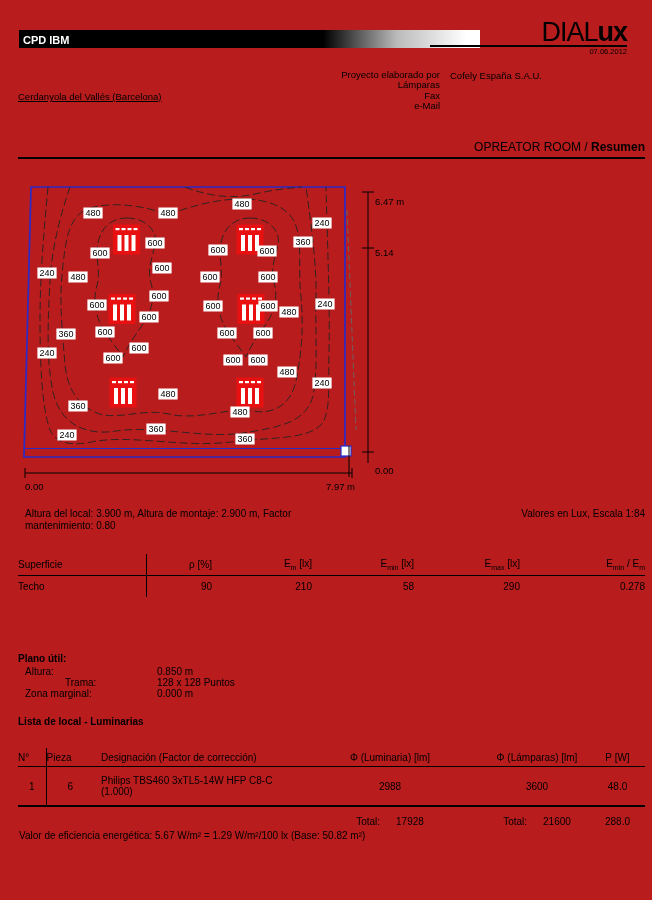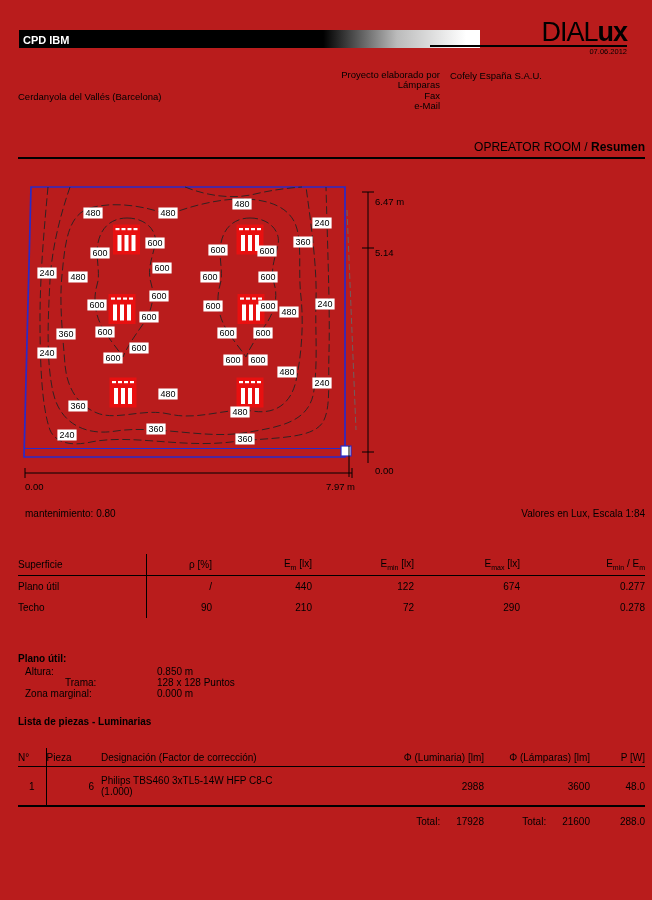--- a/index.html
+++ b/index.html
@@ -9,21 +9,21 @@
   
   #topbar{left:19px;top:30px;width:461px;height:18px;
           background:linear-gradient(to right,#000 0%,#000 66%,#bbb 82%,#fff 97%);}
   #topbar span{color:#fff;font-weight:bold;font-size:11px;line-height:18px;padding-left:4px;display:inline-block;}
   #logo{top:19px;right:25px;font-size:27px;letter-spacing:-1px;line-height:27px;}
   #logo .ux{font-weight:bold;}
   #logo-underline{top:45px;left:430px;width:197px;height:2px;background:#000;}
   #date{top:47px;right:25px;font-size:7.5px;}
   #info-labels{top:70px;left:240px;width:200px;text-align:right;font-size:9.5px;line-height:10.4px;}
   #company{top:70px;left:450px;font-size:9.5px;}
-  #location{top:91px;left:18px;font-size:9.5px;}
+  #location{top:91px;left:18px;font-size:9.5px;text-decoration:underline;}
   
   #title{top:140px;right:7px;font-size:12px;}
   #title .bold{font-weight:bold;}
   #title-underline{top:157px;left:18px;width:627px;height:2px;background:#000;}
   
   #diagram{left:0;top:180px;width:652px;height:320px;}
   
   #notes-left{top:508px;left:25px;width:340px;font-size:10px;line-height:12px;}
   #notes-right{top:508px;right:7px;font-size:10px;}
   
@@ -35,21 +35,21 @@
   #surfaces tr.alt td{background:var(--row-alt);}
   #surfaces tr.last td{border-bottom:1.5px solid #000;}
   sub{font-size:7px;}
   
   .blk-title{font-weight:bold;font-size:10px;}
   .kv-label{font-size:10px;text-align:right;}
   
   #lumtable{left:18px;top:748px;width:627px;border-collapse:collapse;table-layout:fixed;font-size:10px;}
   #lumtable th,#lumtable td{padding:0;font-weight:normal;white-space:nowrap;vertical-align:middle;}
   #lumtable th{height:18px;border-bottom:1px solid #000;text-align:left;}
-  #lumtable .num{text-align:right;}
+  #lumtable .num{text-align:center;}
   #lumtable .vline{border-right:1.5px solid #000;}
   #lumtable td{height:38px;}
   #lumtable tr.data td{border-bottom:2px solid #000;}
   #lumtable tr.totals td{height:20px;border:none;vertical-align:bottom;}
   #lumtable .desig{line-height:11.5px;}
   #lumtable .tlabel{margin-right:16px;}
   #footer-energy{left:19px;top:830px;font-size:10px;}
 </style>
 </head>
 <body>
@@ -231,20 +231,21 @@
       <text x="375" y="294" font-size="9.5" fill="#000" font-family="Liberation Sans, sans-serif">0.00</text>
       <path d="M 349,266 L 349,297" fill="none" stroke="#000" stroke-width="1"></path>
       <line x1="25" y1="293" x2="352" y2="293" stroke="#000" stroke-width="1"></line>
       <line x1="25" y1="288" x2="25" y2="298" stroke="#000" stroke-width="1"></line>
       <line x1="352" y1="288" x2="352" y2="298" stroke="#000" stroke-width="1"></line>
       <text x="25" y="310" font-size="9.5" fill="#000" font-family="Liberation Sans, sans-serif">0.00</text>
       <text x="355" y="310" font-size="9.5" text-anchor="end" fill="#000" font-family="Liberation Sans, sans-serif">7.97 m</text>
     </svg>
 
   <div id="notes-left" class="abs">
+    <div>Altura del local: 3.900 m, Altura de montaje: 2.900 m, Factor</div>
     <div>mantenimiento: 0.80</div>
   </div>
   <div id="notes-right" class="abs">Valores en Lux, Escala 1:84</div>
 
   <table id="surfaces" class="abs">
     <colgroup>
         <col style="width:128px">
         <col style="width:66px">
         <col style="width:100px">
         <col style="width:102px">
@@ -254,47 +255,39 @@
     <tbody>
         <tr>
       <th class="c1">Superficie</th>
       <th class="num">ρ [%]</th>
       <th class="num"><span>E</span><sub>m</sub><span> [lx]</span></th>
       <th class="num"><span>E</span><sub>min</sub><span> [lx]</span></th>
       <th class="num"><span>E</span><sub>max</sub><span> [lx]</span></th>
       <th class="num"><span>E</span><sub>min</sub><span> / E</span><sub>m</sub></th>
     </tr>
     <tr>
-      <td class="c1">Plano útil</td>
-      <td class="num">/</td>
-      <td class="num">440</td>
-      <td class="num">122</td>
-      <td class="num">674</td>
-      <td class="num">0.277</td>
-    </tr>
-    <tr>
       <td class="c1">Techo</td>
       <td class="num">90</td>
       <td class="num">210</td>
-      <td class="num">72</td>
+      <td class="num">58</td>
       <td class="num">290</td>
       <td class="num">0.278</td>
     </tr>
   </tbody>
     </table>
 
   <div class="abs blk-title" style="left:18px;top:653px;">Plano útil:</div>
   <div class="abs kv-label" style="left:25px;top:666px;">Altura:</div>
   <div class="abs kv-label" style="left:157px;top:666px;">0.850 m</div>
   <div class="abs kv-label" style="left:25px;top:677px;margin-left:40px;">Trama:</div>
   <div class="abs kv-label" style="left:157px;top:677px;">128 x 128 Puntos</div>
   <div class="abs kv-label" style="left:25px;top:688px;">Zona marginal:</div>
   <div class="abs kv-label" style="left:157px;top:688px;">0.000 m</div>
 
-  <div class="abs blk-title" style="left:18px;top:716px;">Lista de piezas - Luminarias</div>
+  <div class="abs blk-title" style="left:18px;top:716px;">Lista de local - Luminarias</div>
 
   <table id="lumtable" class="abs">
     <colgroup>
         <col style="width:28px">
         <col style="width:48px">
         <col style="width:202px">
         <col style="width:188px">
         <col style="width:106px">
         <col style="width:55px">
       </colgroup>
@@ -322,14 +315,15 @@
       <td></td>
           <td></td>
           <td></td>
       <td class="num"><span class="tlabel">Total:</span><span>17928</span></td>
       <td class="num"><span class="tlabel">Total:</span><span>21600</span></td>
       <td class="num">288.0</td>
     </tr>
   </tbody>
     </table>
 
+  <div id="footer-energy" class="abs">Valor de eficiencia energética: 5.67 W/m² = 1.29 W/m²/100 lx (Base: 50.82 m²)</div>
 
 </div>
 
 </body></html>

